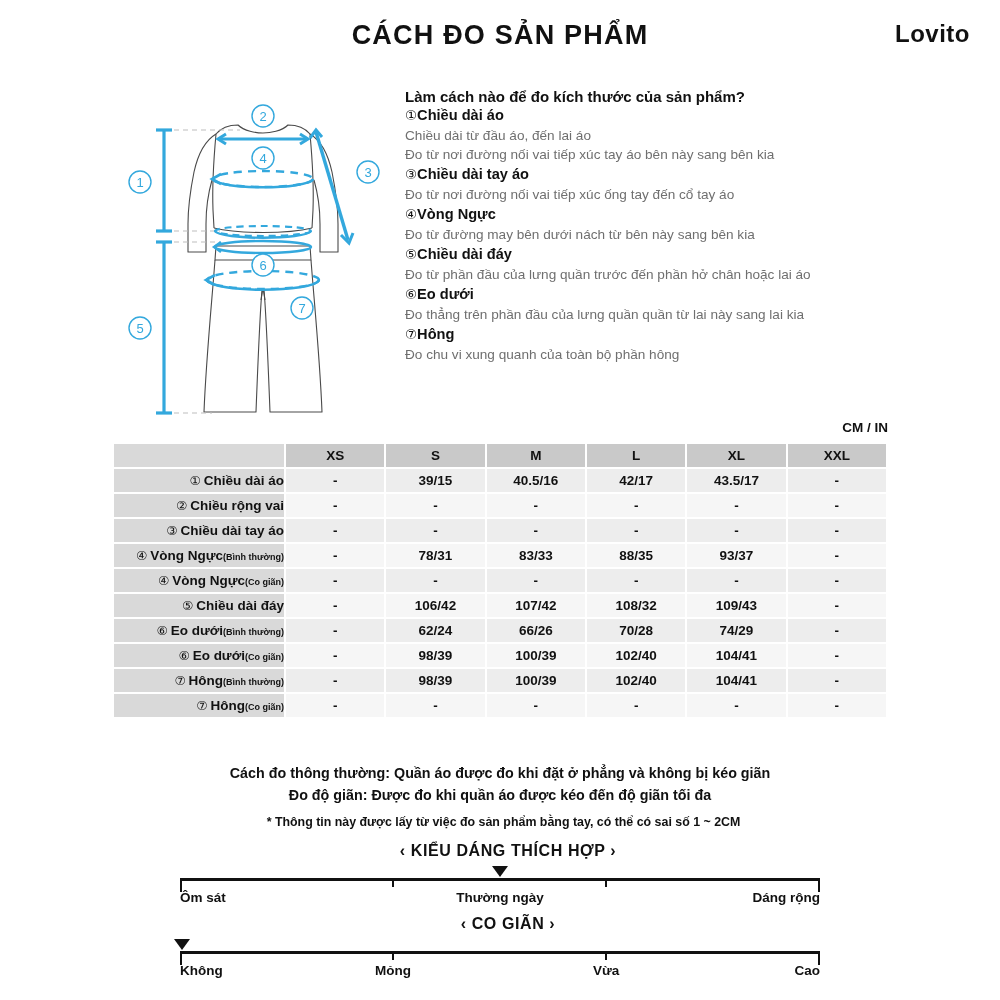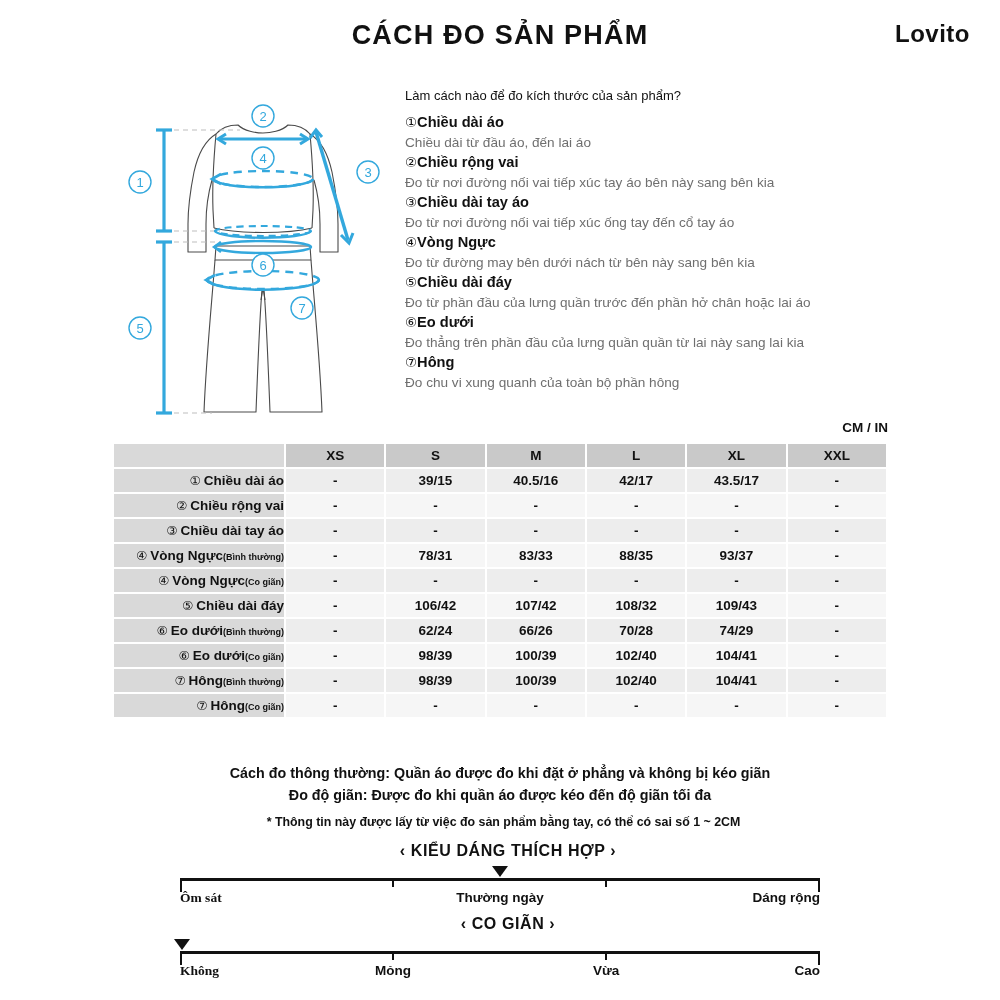--- a/index.html
+++ b/index.html
@@ -23,21 +23,21 @@
   .brand{
     position:absolute;right:30px;top:20px;
     font-size:24px;font-weight:bold;letter-spacing:0.5px;color:#111;
   }
 
   
   .diagram{position:absolute;left:120px;top:100px;width:280px;height:330px;}
 
   
   .instructions{position:absolute;left:405px;top:88px;width:470px;}
-  .q{font-size:13px;font-weight:normal;color:#111;margin-bottom:9px;}
+  .q{font-size:15px;font-weight:bold;color:#111;}
   .item{margin:0;padding:0;}
   .item .head{font-size:14.6px;font-weight:bold;color:#111;line-height:1.42;white-space:nowrap;}
   .item .head .num{font-weight:normal;font-size:13.5px;}
   .item .desc{font-size:13.6px;color:#6f6f6f;line-height:1.42;white-space:nowrap;}
 
   
   .units{
     position:absolute;right:112px;top:420px;
     font-size:13.5px;font-weight:bold;color:#111;
   }
@@ -77,21 +77,21 @@
   .tick.mid{height:9px;top:18px;}
   .marker{
     position:absolute;top:6px;width:0;height:0;
     border-left:8px solid transparent;border-right:8px solid transparent;
     border-top:11px solid #111;
   }
   .slabel{
     position:absolute;top:30px;font-size:13.5px;font-weight:bold;color:#111;
     white-space:nowrap;transform:translateX(-50%);
   }
-  .slabel.left{transform:none;font-family:Liberation Serif, serif;}
+  .slabel.left{transform:none;}
   .slabel.right{transform:translateX(-100%);}
 </style>
 </head>
 <body>
 
 <div class="page">
 
   <div class="title">CÁCH ĐO SẢN PHẨM</div>
   <div class="brand">Lovito</div>
 
@@ -200,21 +200,20 @@
   </div>
 
   <div class="instructions">
     <div class="q">Làm cách nào để đo kích thước của sản phẩm?</div>
     <div id="instr-list">
         <div class="item">
           <div class="head"><span class="num">①</span><span>Chiều dài áo</span></div>
           <div class="desc">Chiều dài từ đầu áo, đến lai áo</div>
         </div>
         <div class="item">
-          <div class="head"><span class="num">②</span><span>Chiều rộng vai</span></div>
           <div class="desc">Đo từ nơi đường nối vai tiếp xúc tay áo bên này sang bên kia</div>
         </div>
         <div class="item">
           <div class="head"><span class="num">③</span><span>Chiều dài tay áo</span></div>
           <div class="desc">Đo từ nơi đường nối vai tiếp xúc ống tay đến cổ tay áo</div>
         </div>
         <div class="item">
           <div class="head"><span class="num">④</span><span>Vòng Ngực</span></div>
           <div class="desc">Đo từ đường may bên dưới nách từ bên này sang bên kia</div>
         </div>

